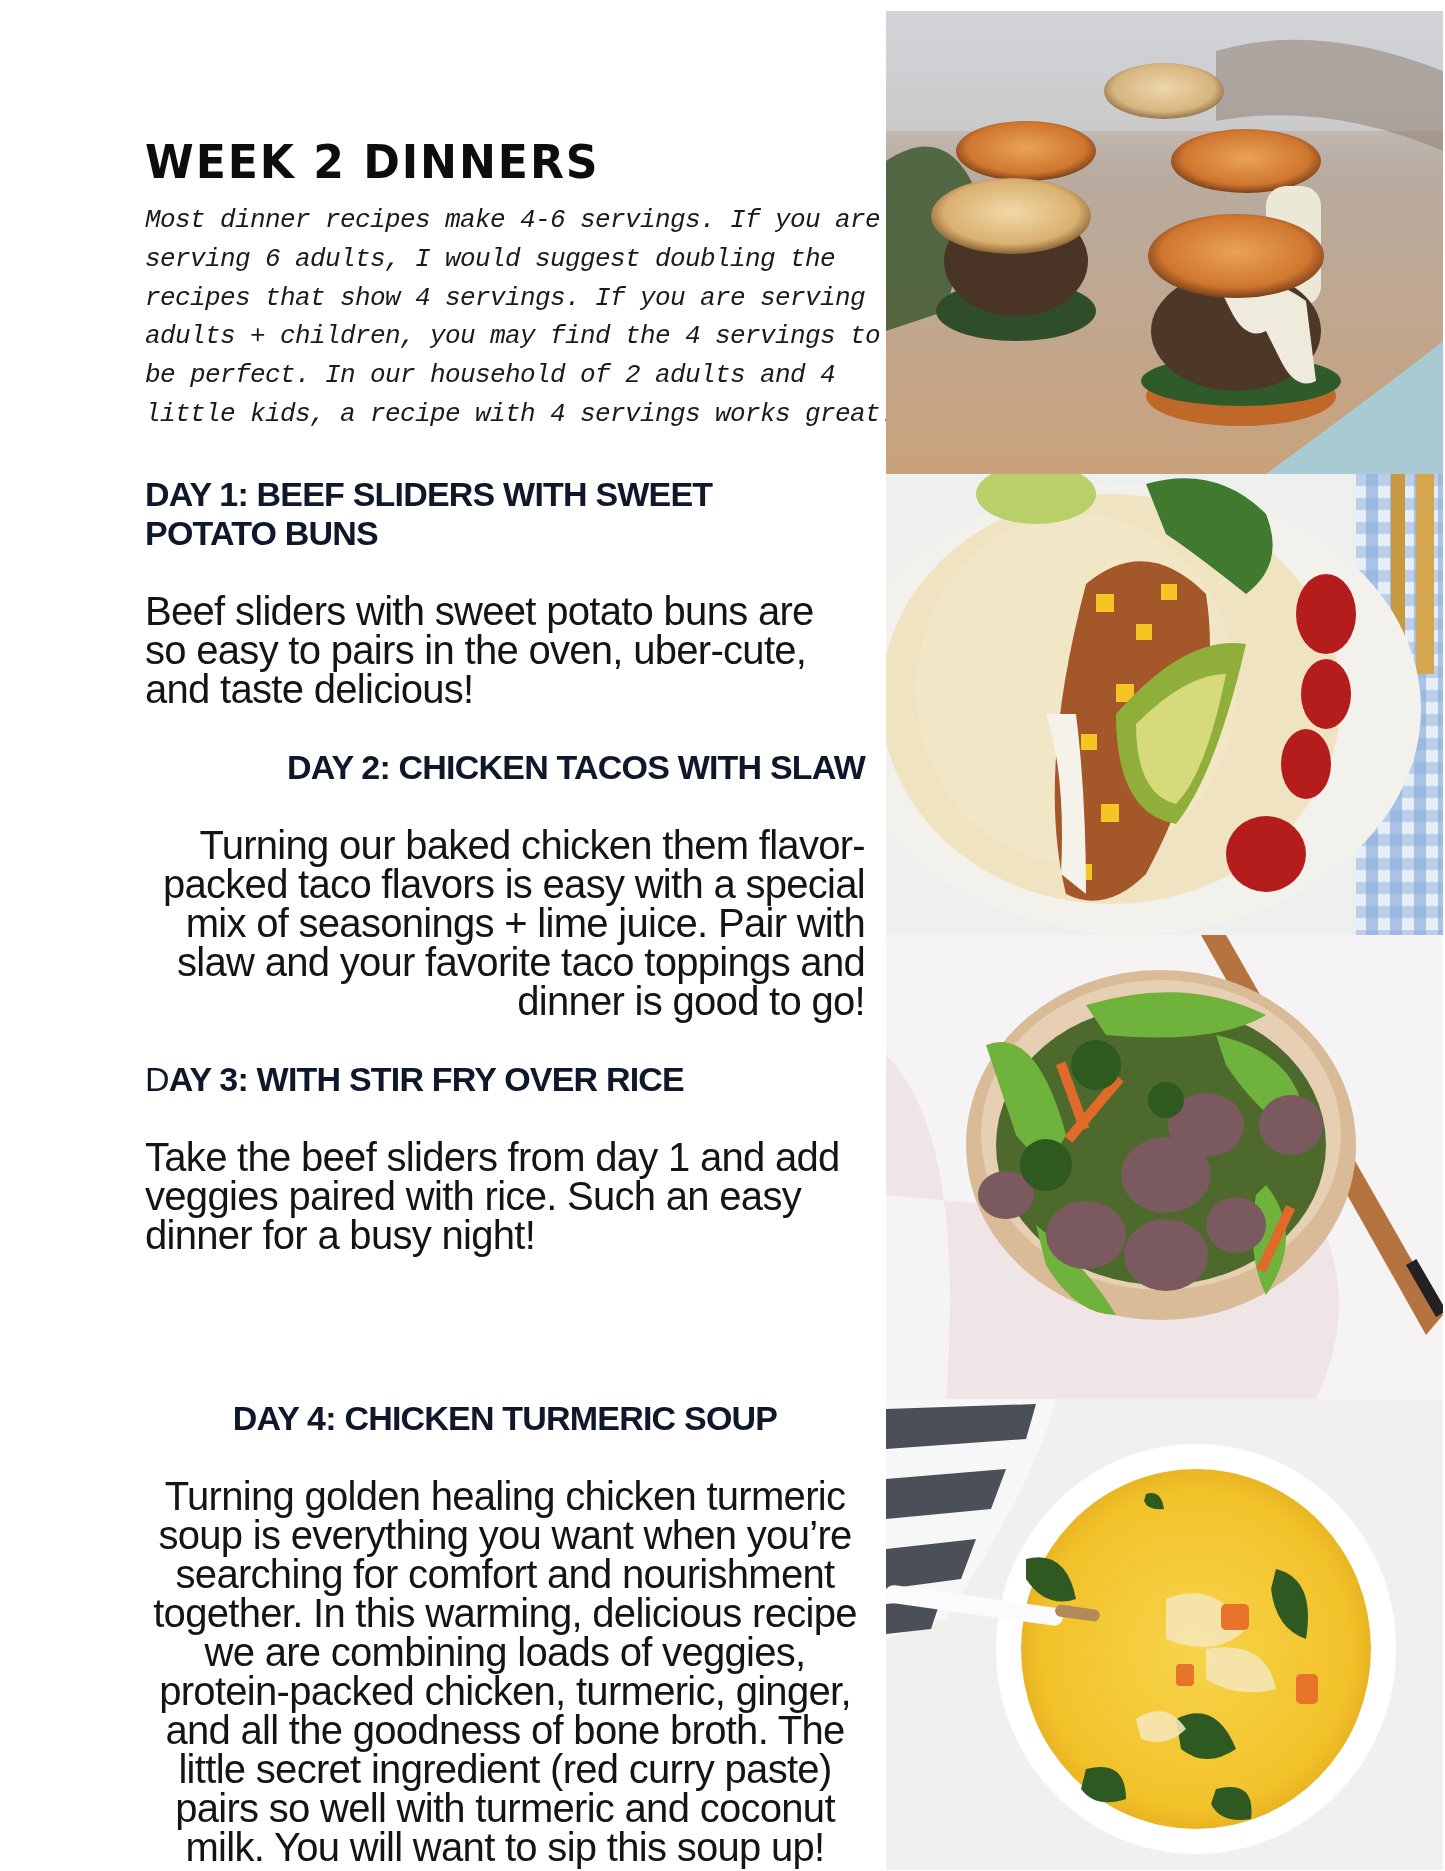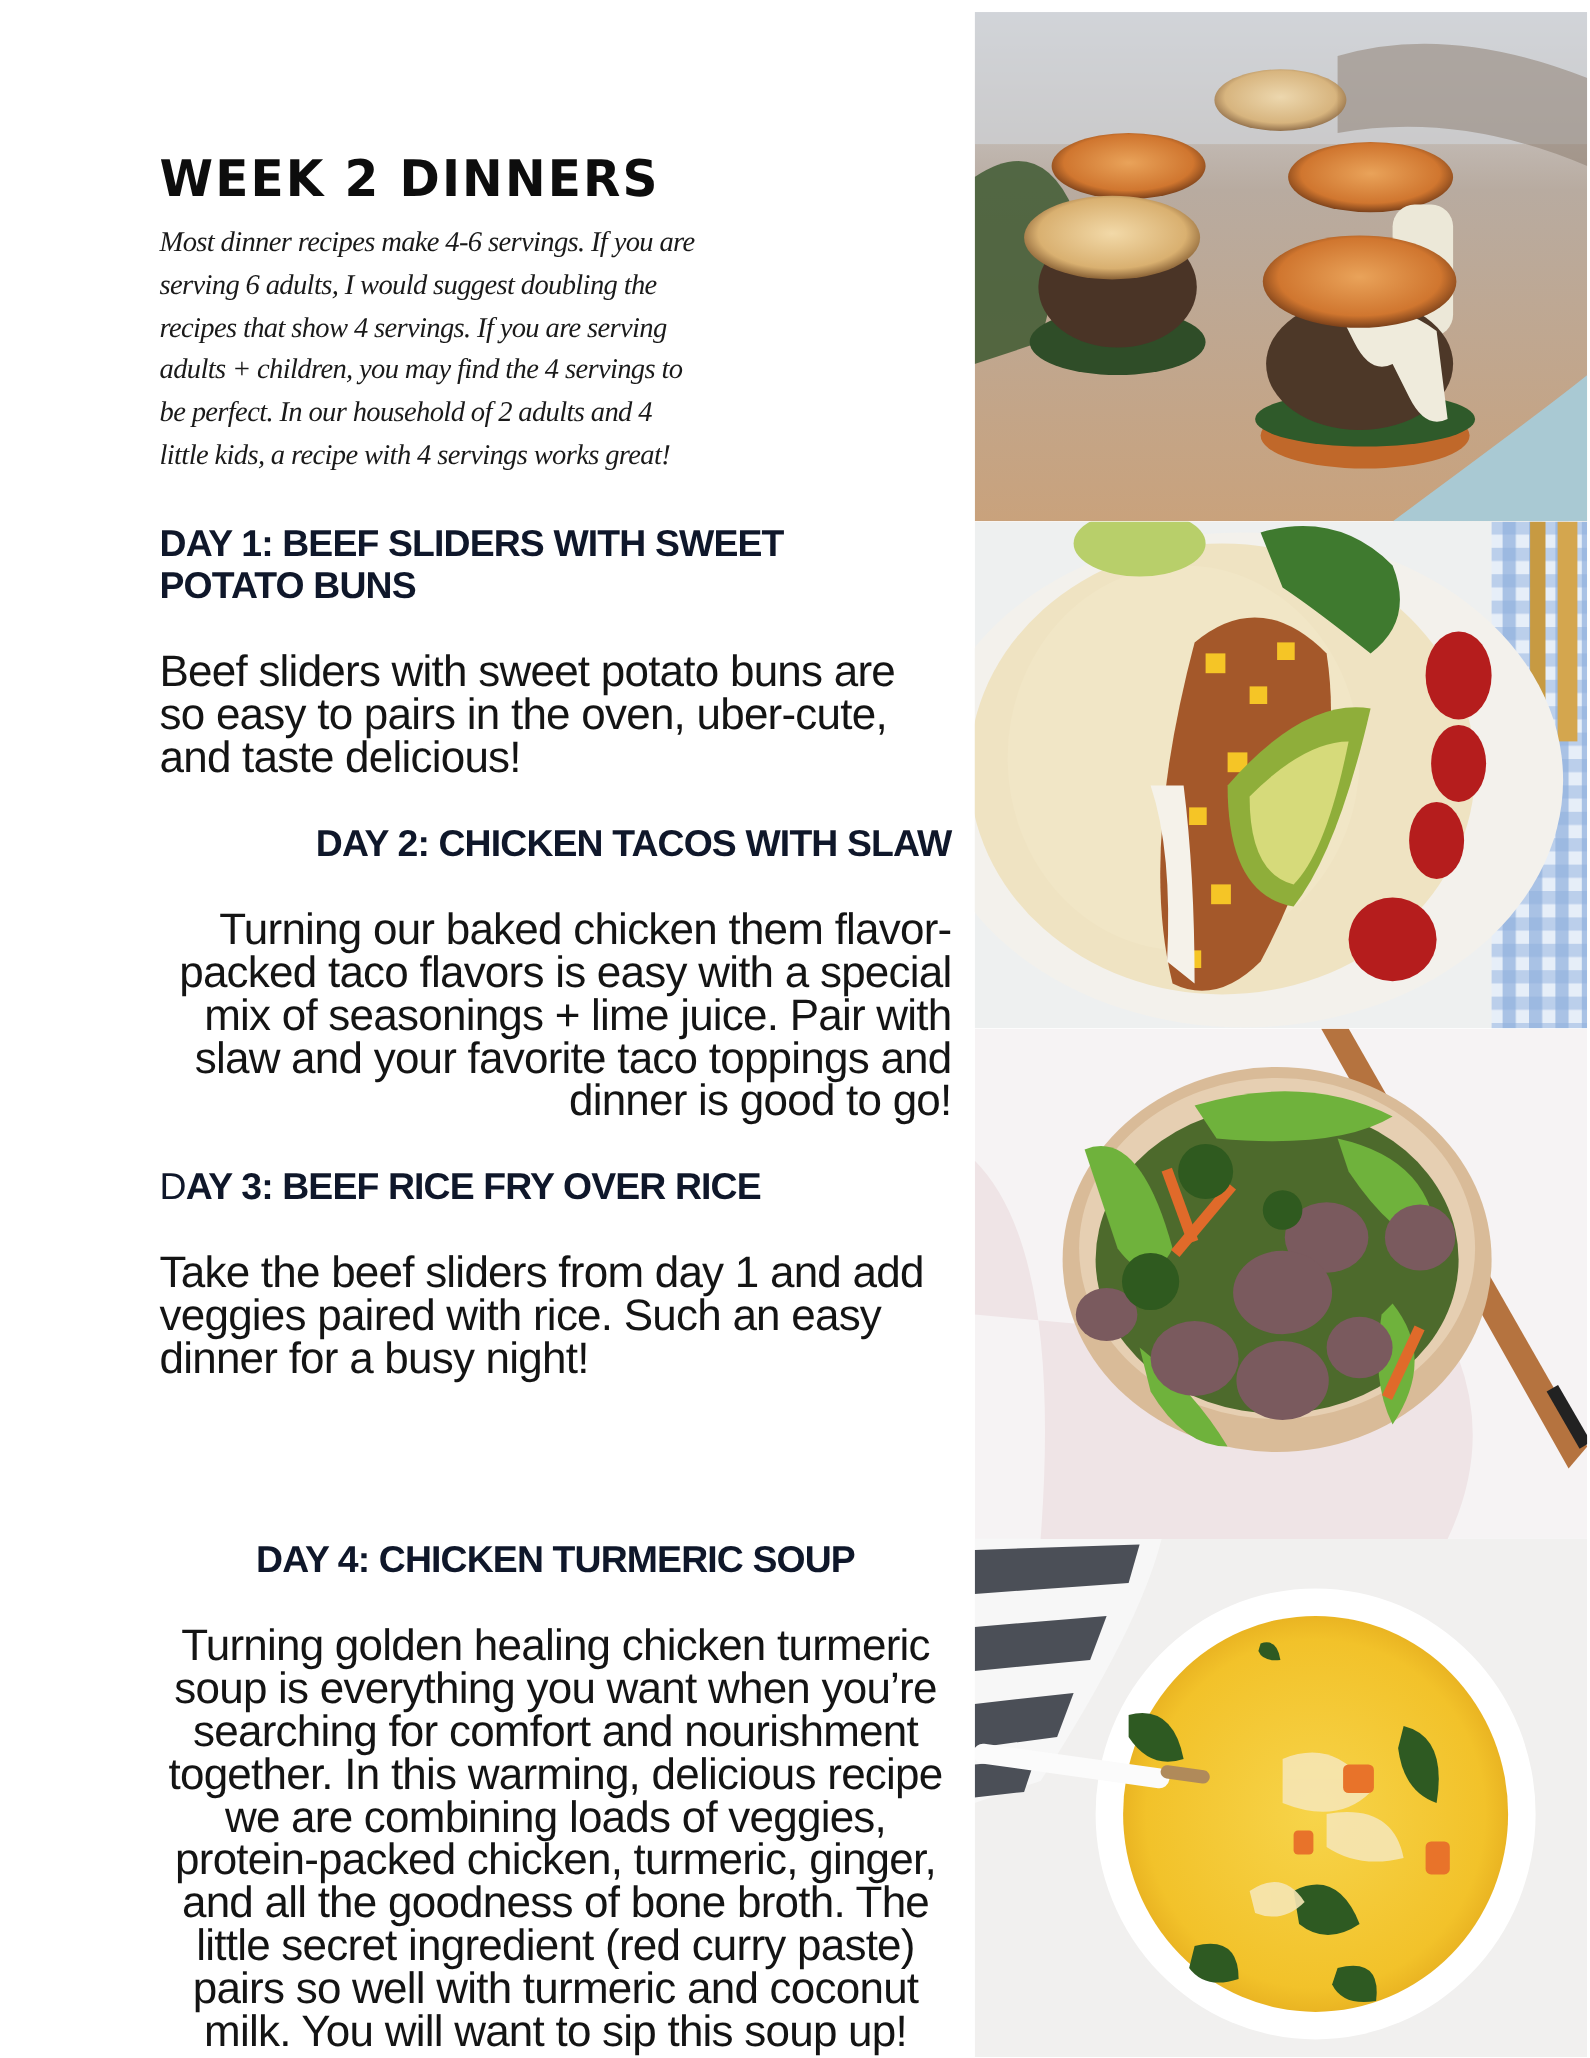--- a/index.html
+++ b/index.html
@@ -14,21 +14,21 @@
     }
     .page-title {
       position: absolute; left: 0; top: 134px;
       font-family: "DejaVu Sans", "Liberation Sans", sans-serif;
       font-weight: bold; font-size: 46px; letter-spacing: 2px;
       line-height: 56px; color: #0d0d0d; white-space: nowrap;
       transform: scaleX(0.96); transform-origin: left top;
     }
     .intro {
       position: absolute; left: 0; top: 201px; width: 720px;
-      font-family: Liberation Serif, serif; font-style: italic;
+      font-family: Liberation Mono, monospace; font-style: italic;
       font-size: 26px; line-height: 38.8px; color: #1a1a1a;
       letter-spacing: -0.6px;
     }
     .intro .ln { display: block; white-space: nowrap; }
 
     .day-block { position: absolute; left: 0; width: 720px; }
     .day-heading {
       font-family: Liberation Sans, sans-serif; font-weight: bold;
       font-size: 34px; line-height: 39px; color: #0f172a;
       letter-spacing: -0.8px; white-space: nowrap;
@@ -97,21 +97,21 @@
       <span class="ln">Turning our baked chicken them flavor-</span>
       <span class="ln">packed taco flavors is easy with a special</span>
       <span class="ln">mix of seasonings + lime juice.  Pair with</span>
       <span class="ln">slaw and your favorite taco toppings and</span>
       <span class="ln">dinner is good to go!</span>
     </p>
   </section>
 
   <section class="day-block" id="day3">
     <h2 class="day-heading">
-      <span class="ln"><span class="first-char">D</span><span>AY 3: BEEF RICE FRY OVER RICE</span></span>
+      <span class="ln"><span class="first-char">D</span><span>AY 3: WITH STIR FRY OVER RICE</span></span>
     </h2>
     <p class="day-body">
       <span class="ln">Take the beef sliders from day 1 and add</span>
       <span class="ln">veggies paired with rice. Such an easy</span>
       <span class="ln">dinner for a busy night!</span>
     </p>
   </section>
 
   <section class="day-block" id="day4">
     <h2 class="day-heading">

